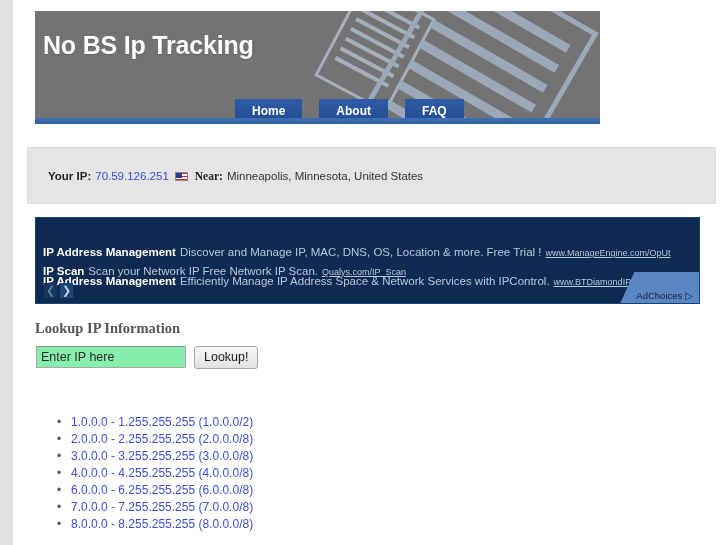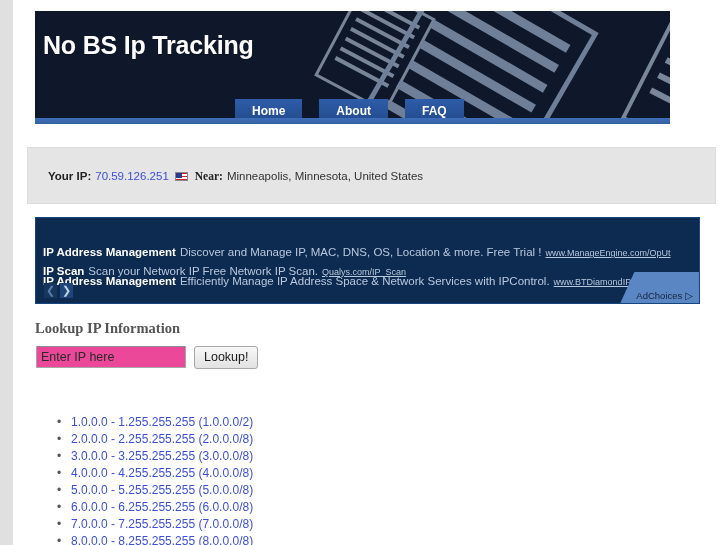--- a/index.html
+++ b/index.html
@@ -20,23 +20,23 @@
     height: 545px;
     background: #ffffff;
     overflow: hidden;
   }
 
   
   #header {
     position: absolute;
     left: 22px;
     top: 11px;
-    width: 635px;
+    width: 565px;
     height: 113px;
-    background: #0f172a;
+    background: #737373;
     overflow: hidden;
   }
   #header-deco {
     position: absolute;
     left: 0; top: 0;
     width: 683px; height: 113px;
     pointer-events: none;
   }
   #site-title {
     position: absolute;
@@ -226,21 +226,21 @@
     align-items: flex-start;
     gap: 8px;
   }
   #ip-input {
     width: 140px;
     height: 18px;
     font-size: 12.5px;
     padding: 1px 4px;
     border: 1px solid #a8a8a8;
     border-top-color: #8e8e8e;
-    background: #ec4899;
+    background: #86efac;
     color: #222222;
     box-sizing: content-box;
     font-family: "Liberation Sans", sans-serif;
     border-radius: 1px;
   }
   #ip-input::placeholder { color: #2a2a2a; opacity: 1; }
   #lookup-button {
     font-size: 12.5px;
     color: #1a1a1a;
     padding: 3px 9px 4px 9px;
@@ -390,19 +390,18 @@
   <div id="lookup-form">
     <input id="ip-input" type="text" placeholder="Enter IP here" style="">
     <button id="lookup-button">Lookup!</button>
   </div>
 
   <ul id="ip-list">
     <li><a>1.0.0.0 - 1.255.255.255 (1.0.0.0/2)</a></li>
     <li><a>2.0.0.0 - 2.255.255.255 (2.0.0.0/8)</a></li>
     <li><a>3.0.0.0 - 3.255.255.255 (3.0.0.0/8)</a></li>
     <li><a>4.0.0.0 - 4.255.255.255 (4.0.0.0/8)</a></li>
-    <li><a>5.0.0.0 - 5.255.255.255 (5.0.0.0/8)</a></li>
     <li><a>6.0.0.0 - 6.255.255.255 (6.0.0.0/8)</a></li>
     <li><a>7.0.0.0 - 7.255.255.255 (7.0.0.0/8)</a></li>
     <li><a>8.0.0.0 - 8.255.255.255 (8.0.0.0/8)</a></li>
   </ul>
 
 </div>
 
 </body></html>

